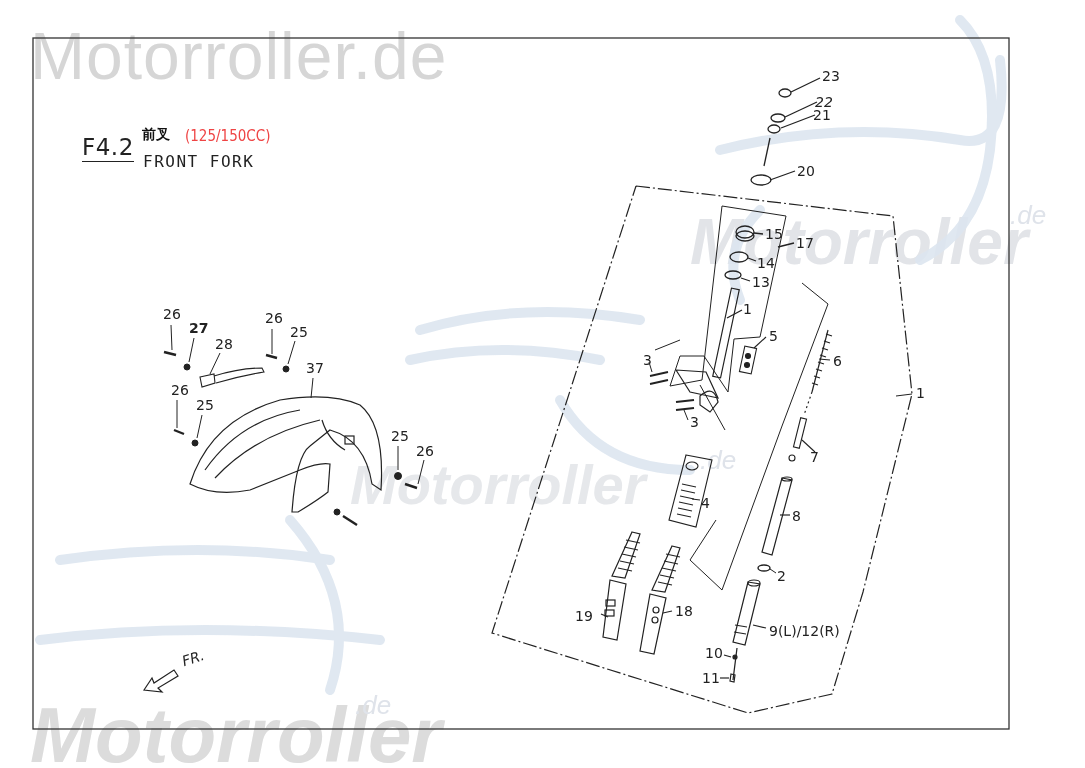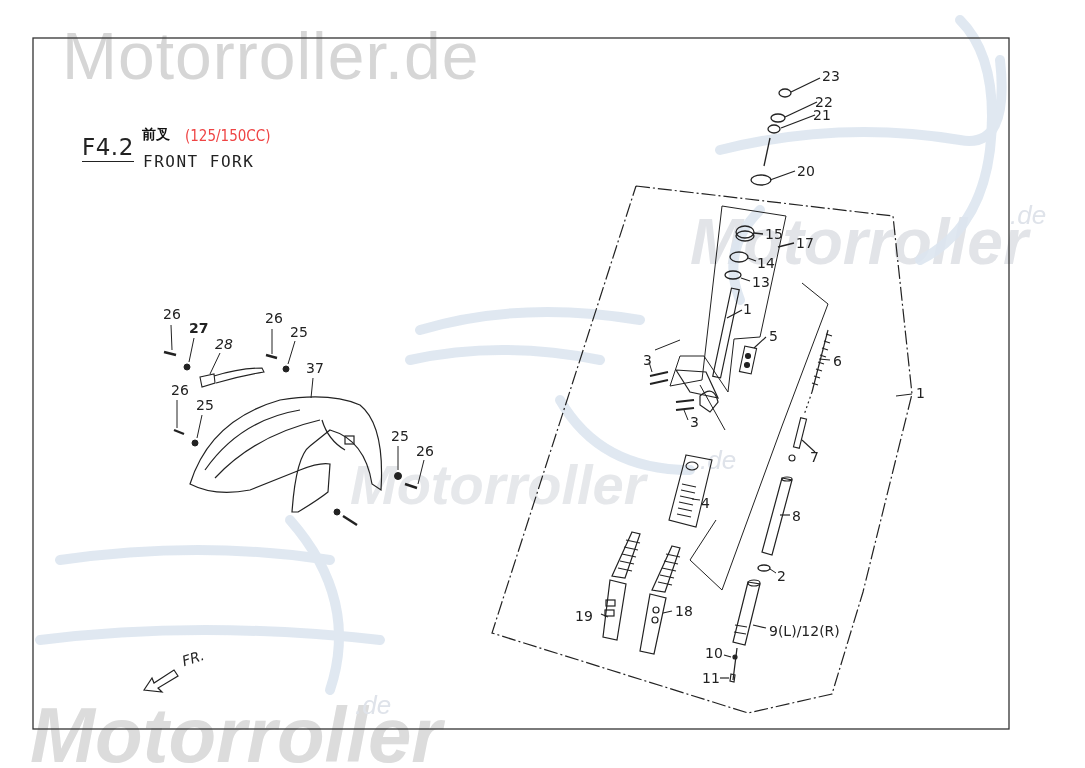--- a/index.html
+++ b/index.html
@@ -1,18 +1,18 @@
 <!DOCTYPE html>
 <html><head>
 <meta charset="utf-8">
 <style>
   html, body { margin:0; padding:0; background:#ffffff; }
   body { width:1085px; height:768px; position:relative; overflow:hidden; font-family:"DejaVu Sans", sans-serif; }
   .wm { position:absolute; color:#d9d9d9; font-family:"Liberation Sans", sans-serif; white-space:nowrap; pointer-events:none; }
-  .wm-top { left:30px; top:18px; font-size:66px; letter-spacing:1px; color:#d6d6d6;margin-left:32px; }
+  .wm-top { left:30px; top:18px; font-size:66px; letter-spacing:1px; color:#d6d6d6; }
   .wm-mid { left:690px; top:205px; font-size:64px; font-style:italic; font-weight:bold; color:#e2e4e8; }
   .wm-mid2 { left:350px; top:452px; font-size:56px; font-style:italic; font-weight:bold; color:#e6e8eb; }
   .wm-bot { left:30px; top:690px; font-size:78px; font-style:italic; font-weight:bold; color:#dcdcdc; }
   .wm-de { position:absolute; color:#dfe3ea; font-style:italic; font-family:"Liberation Sans", sans-serif; font-size:26px; }
   svg.main { position:absolute; left:0; top:0; }
   .title-code { position:absolute; left:82px; top:134px; font-family:"DejaVu Sans", sans-serif; font-size:23px; color:#222; border-bottom:1px solid #222; padding-bottom:1px; letter-spacing:0.5px; }
   .title-cn { position:absolute; left:142px; top:126px; font-size:14px; font-weight:bold; color:#111; }
   .title-cc { position:absolute; left:185px; top:127px; font-size:15px; color:#ef4444; font-family:"DejaVu Sans Condensed","DejaVu Sans", sans-serif; }
   .title-en { position:absolute; left:143px; top:152px; font-size:16px; color:#222; letter-spacing:1.5px; font-family:"DejaVu Sans Mono", monospace; }
   .lbl { position:absolute; font-family:"DejaVu Sans", sans-serif; font-size:14px; color:#222; line-height:1; }
@@ -201,21 +201,21 @@
 
 <div class="title-code">F4.2</div>
 <div class="title-cn">前叉</div>
 <div class="title-cc">(125/150CC)</div>
 <div class="title-en">FRONT FORK</div>
 
 <div class="fr">FR.</div>
 
 <div id="labels">
     <div class="lbl" style="left: 822px; top: 69px;">23</div>
-    <div class="lbl" style="left: 815px; top: 95px;">22</div>
+    <div class="lbl" style="left: 815px; top: 95px; font-style: italic;">22</div>
     <div class="lbl" style="left: 813px; top: 108px;">21</div>
     <div class="lbl" style="left: 797px; top: 164px;">20</div>
     <div class="lbl" style="left: 765px; top: 227px;">15</div>
     <div class="lbl" style="left: 796px; top: 236px;">17</div>
     <div class="lbl" style="left: 757px; top: 256px;">14</div>
     <div class="lbl" style="left: 752px; top: 275px;">13</div>
     <div class="lbl" style="left: 743px; top: 302px;">1</div>
     <div class="lbl" style="left: 769px; top: 329px;">5</div>
     <div class="lbl" style="left: 833px; top: 354px;">6</div>
     <div class="lbl" style="left: 643px; top: 353px;">3</div>
@@ -225,21 +225,21 @@
     <div class="lbl" style="left: 701px; top: 496px;">4</div>
     <div class="lbl" style="left: 792px; top: 509px;">8</div>
     <div class="lbl" style="left: 777px; top: 569px;">2</div>
     <div class="lbl" style="left: 575px; top: 609px;">19</div>
     <div class="lbl" style="left: 675px; top: 604px;">18</div>
     <div class="lbl" style="left: 769px; top: 624px;">9(L)/12(R)</div>
     <div class="lbl" style="left: 705px; top: 646px;">10</div>
     <div class="lbl" style="left: 702px; top: 671px;">11</div>
     <div class="lbl" style="left: 163px; top: 307px;">26</div>
     <div class="lbl" style="left: 189px; top: 321px; font-weight: bold;">27</div>
-    <div class="lbl" style="left: 215px; top: 337px; font-style: italic;">28</div>
+    <div class="lbl" style="left: 215px; top: 337px;">28</div>
     <div class="lbl" style="left: 265px; top: 311px;">26</div>
     <div class="lbl" style="left: 290px; top: 325px;">25</div>
     <div class="lbl" style="left: 306px; top: 361px;">37</div>
     <div class="lbl" style="left: 171px; top: 383px;">26</div>
     <div class="lbl" style="left: 196px; top: 398px;">25</div>
     <div class="lbl" style="left: 391px; top: 429px;">25</div>
     <div class="lbl" style="left: 416px; top: 444px;">26</div>
   </div>
 
 </body></html>

